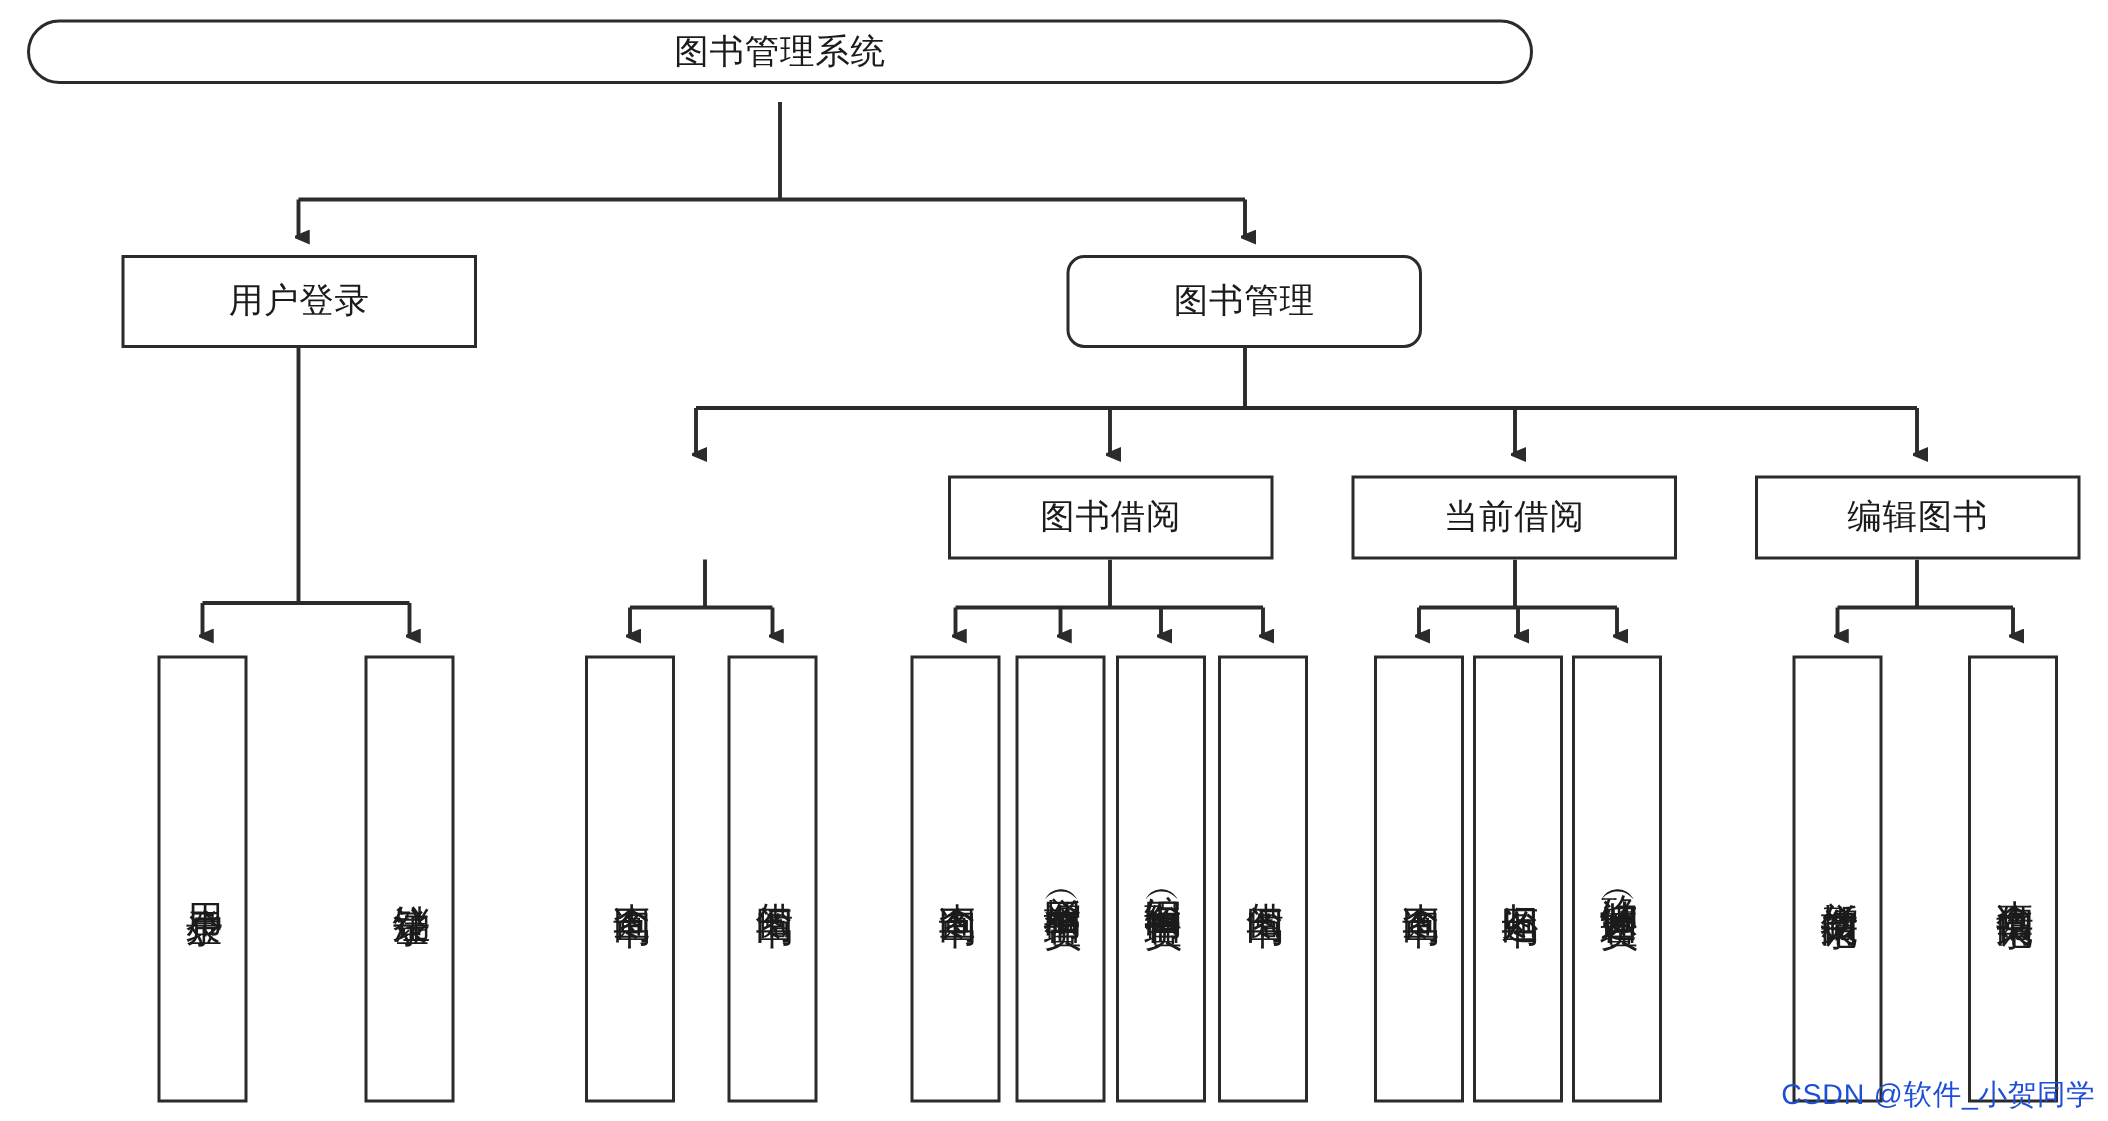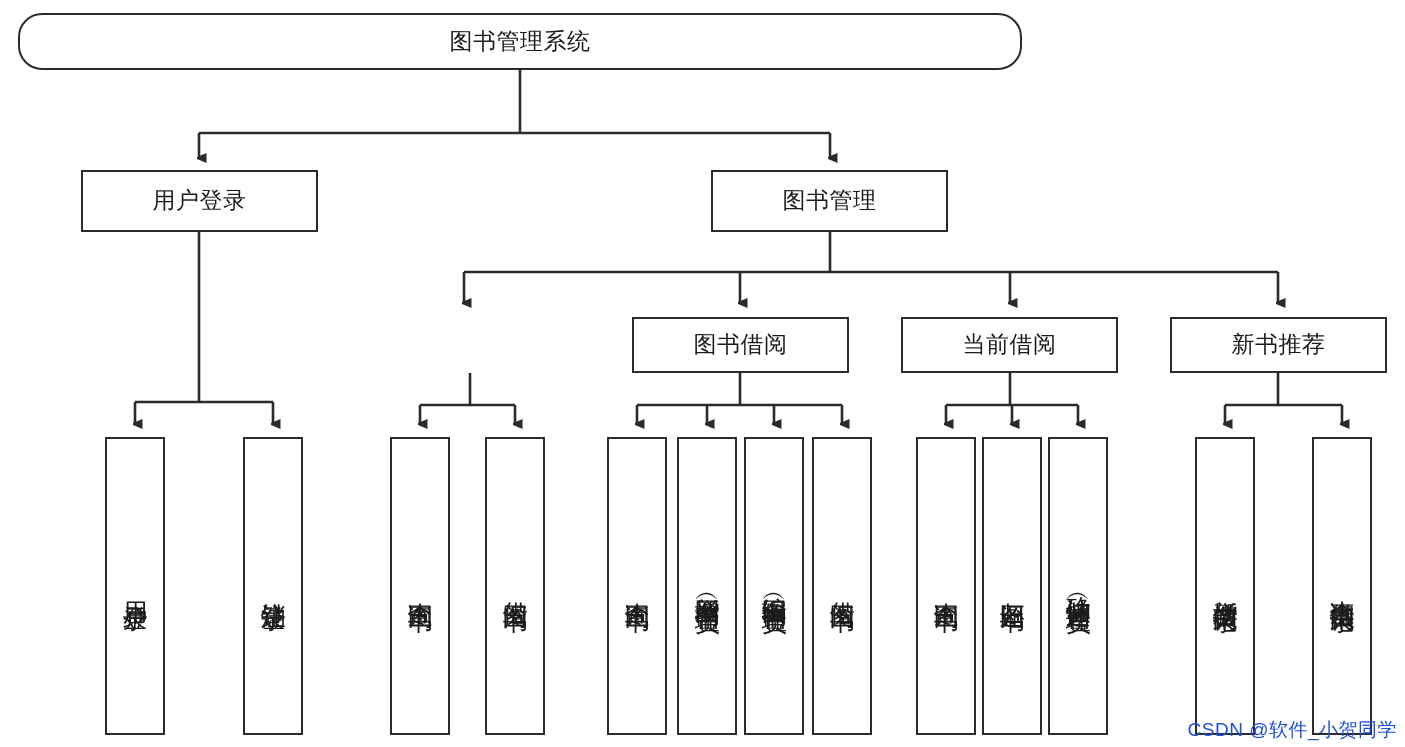--- a/index.html
+++ b/index.html
@@ -103,39 +103,39 @@
       <path d="M1012,405 L1012,424" marker-end="url(#arrow)"></path>
       <path d="M1078,405 L1078,424" marker-end="url(#arrow)"></path>
 
       <path d="M1278,373 L1278,405"></path>
       <path d="M1225,405 L1342,405"></path>
       <path d="M1225,405 L1225,424" marker-end="url(#arrow)"></path>
       <path d="M1342,405 L1342,424" marker-end="url(#arrow)"></path>
     </g>
   </svg>
 
-  <div class="node root" style="left:18px;top:13px;width:1004px;height:57px;border-radius:24px;">
+  <div class="node root" style="left:18px;top:13px;width:1004px;height:43px;border-radius:24px;">
     <span class="lbl">图书管理系统</span>
   </div>
 
   <div class="node h-node" style="left:81px;top:170px;width:237px;height:62px;">
     <span class="lbl">用户登录</span>
   </div>
-  <div class="node h-node" style="left:711px;top:170px;width:237px;height:62px;">
+  <div class="node h-node" style="left:711px;top:170px;width:237px;height:62px;border-radius:12px;">
     <span class="lbl">图书管理</span>
   </div>
 
   <div class="node h-node" style="left:632px;top:317px;width:217px;height:56px;">
     <span class="lbl">图书借阅</span>
   </div>
   <div class="node h-node" style="left:901px;top:317px;width:217px;height:56px;">
     <span class="lbl">当前借阅</span>
   </div>
   <div class="node h-node" style="left:1170px;top:317px;width:217px;height:56px;">
-    <span class="lbl">新书推荐</span>
+    <span class="lbl">编辑图书</span>
   </div>
 
   <div class="node leaf" style="left:105px;top:437px;width:60px;height:298px;">
     <span class="lbl">用户登录</span>
   </div>
   <div class="node leaf" style="left:243px;top:437px;width:60px;height:298px;">
     <span class="lbl">注销登录</span>
   </div>
 
   <div class="node leaf" style="left:390px;top:437px;width:60px;height:298px;">

